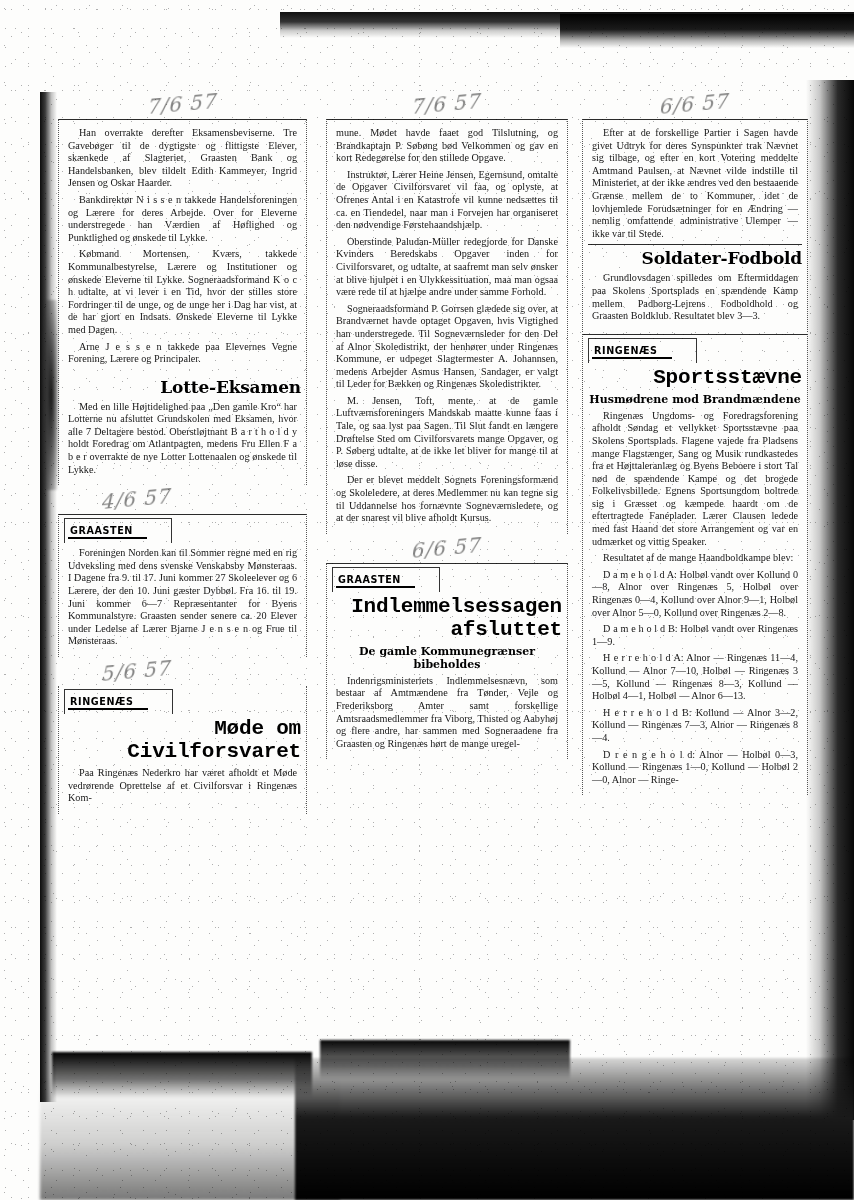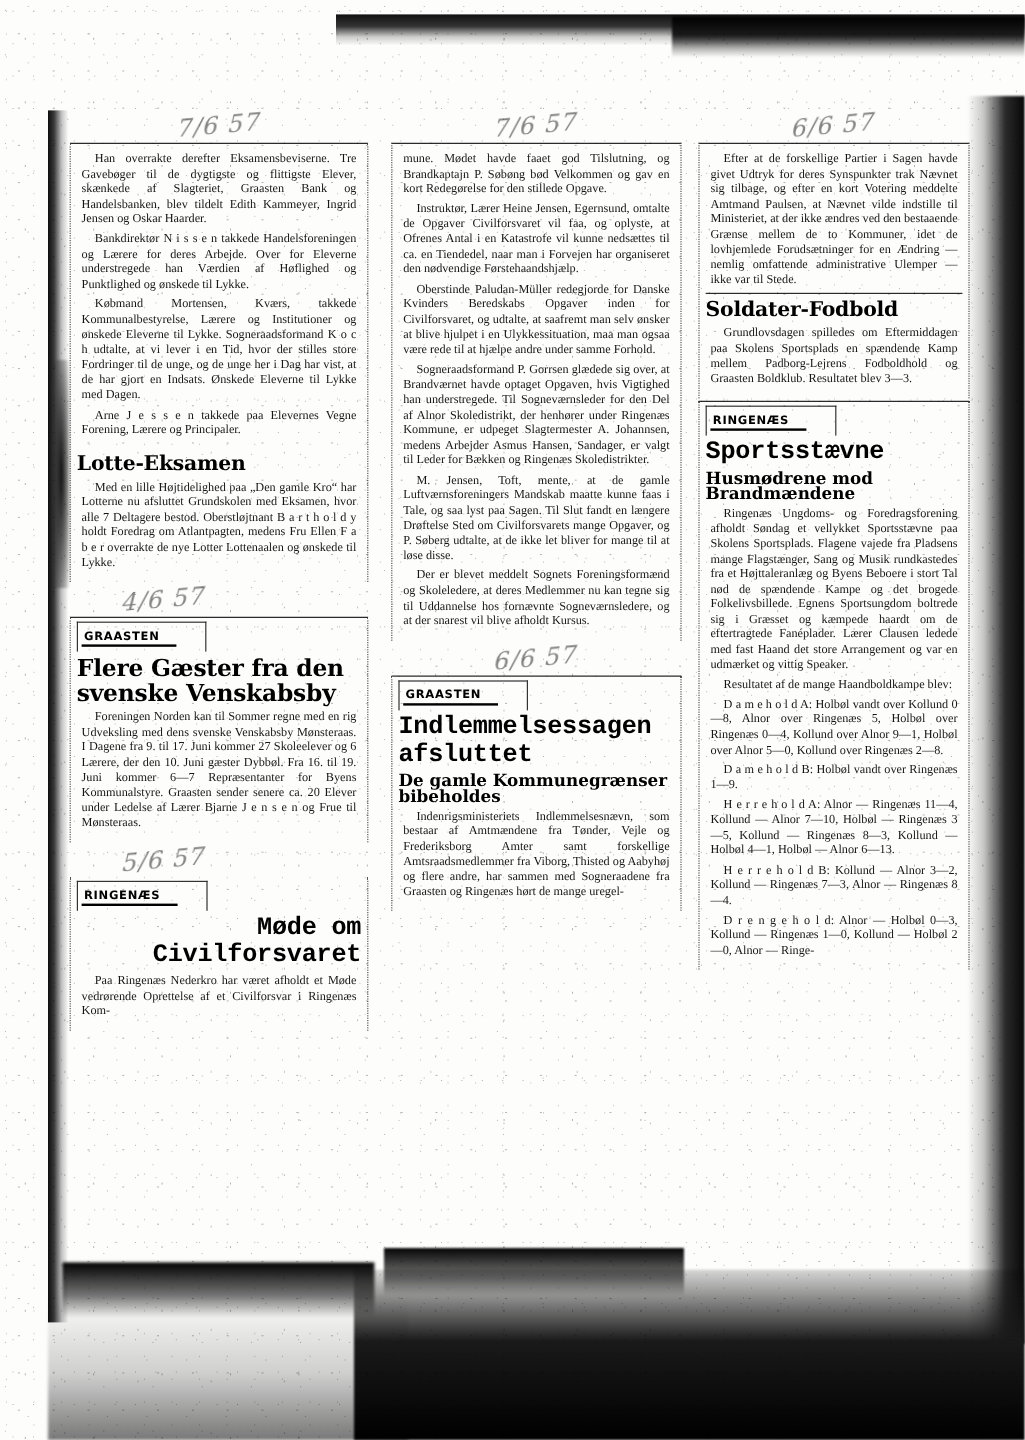--- a/index.html
+++ b/index.html
@@ -169,40 +169,40 @@
     display: inline-block;
     padding: 1px 24px 0 3px;
   }
 
   
   .headline {
     font-family: "DejaVu Serif", serif;
     font-weight: bold;
     font-size: 17px;
     line-height: 19px;
-    text-align: left;
+    text-align: right;
     color: #000;
     margin: 3px 0 4px 0;
     letter-spacing: -.2px;
   }
   .headline.big {
     font-size: 19.5px;
     line-height: 21px;
   }
   .headline.xl {
     font-size: 21px;
     line-height: 23px;
     font-family: Liberation Mono, monospace;
   }
   .subhead {
     font-family: "DejaVu Serif", serif;
     font-weight: bold;
-    font-size: 14px;
+    font-size: 11px;
     line-height: 13px;
-    text-align: left;
+    text-align: center;
     color: #000;
     margin: 2px 0 3px 0;
   }
   .headline-left {
     text-align: right;
   }
   .rule-sep {
     border: none;
     border-top: 1.4px solid #2b2b2b;
     margin: 4px 0 4px 0;
@@ -245,21 +245,20 @@
       </div>
 
       <div class="handdate-row left-ish">
         <span class="handdate">4/6 57</span>
       </div>
 
       <div class="clip top-rule">
         <div class="kicker-box">
           <span class="kicker">GRAASTEN</span>
         </div>
-        <div class="headline big">Flere Gæster fra den svenske Venskabsby</div>
         <p class="body-text para-indent">Foreningen Norden kan til Sommer regne med en rig Udveksling med dens svenske Venskabsby Mønsteraas. I Dagene fra 9. til 17. Juni kommer 27 Skoleelever og 6 Lærere, der den 10. Juni gæster Dybbøl. Fra 16. til 19. Juni kommer 6—7 Repræsentanter for Byens Kommunalstyre. Graasten sender senere ca. 20 Elever under Ledelse af Lærer Bjarne J e n s e n og Frue til Mønsteraas.</p>
       </div>
 
       <div class="handdate-row left-ish">
         <span class="handdate">5/6 57</span>
       </div>
 
       <div class="clip">
         <div class="kicker-box">
           <span class="kicker">RINGENÆS</span>

